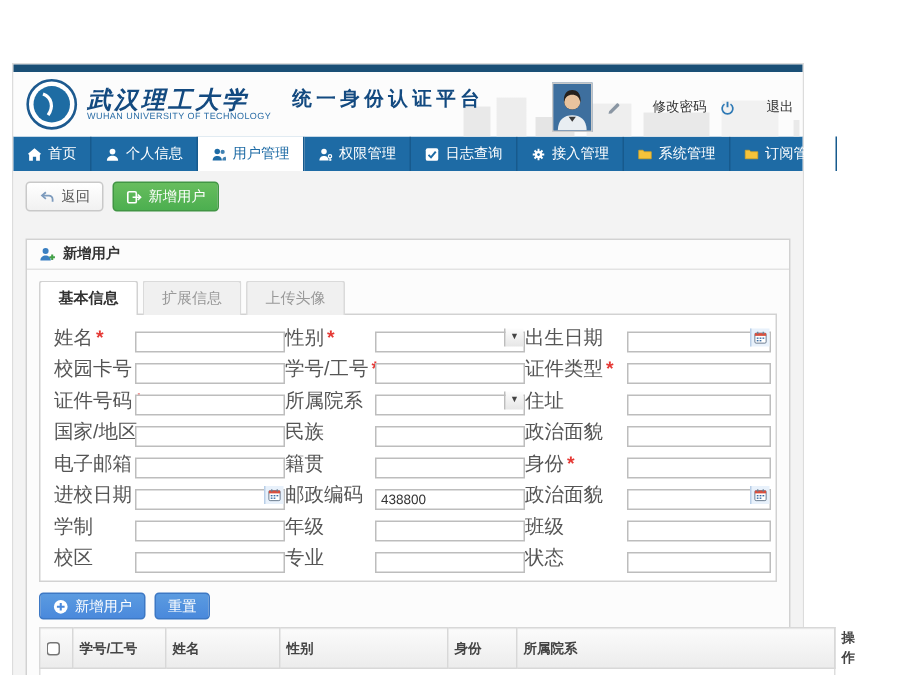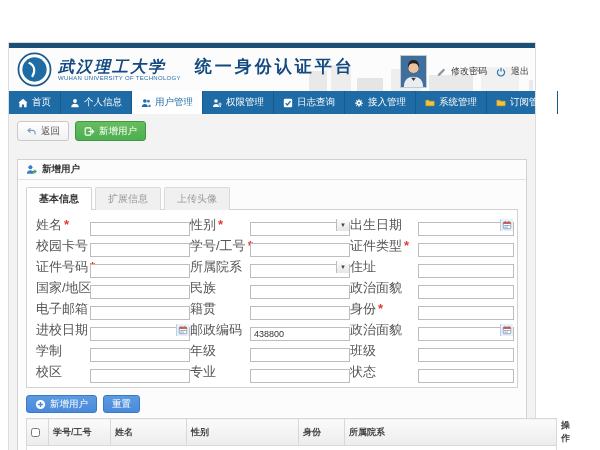--- a/index.html
+++ b/index.html
@@ -11,24 +11,24 @@
   .header{height:43px;background:#fcfcfc;display:flex;align-items:center;padding:0 8px;position:relative}
   .skyline{position:absolute;left:300px;right:2px;bottom:0;height:30px;opacity:.9;pointer-events:none;
     background-image:linear-gradient(#e7e7e7,#e7e7e7),linear-gradient(#ececec,#ececec),linear-gradient(#e3e3e3,#e3e3e3),linear-gradient(#ededed,#ededed),linear-gradient(#e7e7e7,#e7e7e7),linear-gradient(#f0f0f0,#f0f0f0),linear-gradient(#e9e9e9,#e9e9e9);
     background-repeat:no-repeat;
     background-position:0 100%,22px 100%,48px 100%,82px 100%,120px 100%,172px 100%,220px 100%;
     background-size:18px 20px,20px 26px,26px 13px,30px 22px,44px 16px,38px 24px,55px 11px}
   .logo{width:35px;height:35px;margin-right:6px;flex:none;z-index:1}
   .univ{display:flex;flex-direction:column;justify-content:center;margin-right:14px;z-index:1}
   .univ-cn{font-family:"DejaVu Serif","Liberation Serif",serif;font-weight:bold;font-style:italic;font-size:16px;color:#134a80;letter-spacing:2px;line-height:17px}
   .univ-en{font-size:6px;color:#2a6ca5;letter-spacing:.3px;white-space:nowrap}
-  .platform-title{font-size:17px;font-weight:bold;color:#134a80;letter-spacing:3px;margin-top:-7px;z-index:1}
+  .platform-title{font-size:13px;font-weight:bold;color:#134a80;letter-spacing:3px;margin-top:-7px;z-index:1}
   .header-right{position:absolute;right:6px;top:7px;display:flex;align-items:center;gap:9px;z-index:2}
   .avatar{width:27px;height:33px;border:1px solid #c9c9c9;background:#3e6f9e;flex:none}
-  .hlink{display:flex;align-items:center;gap:5px;font-size:9px;color:#333;cursor:pointer;white-space:nowrap}
+  .hlink{display:flex;align-items:center;gap:21px;font-size:9px;color:#333;cursor:pointer;white-space:nowrap}
   
   .nav{height:23px;background:#1e6ba5;display:flex}
   .nav-item{display:flex;align-items:center;gap:4px;padding:0 9px;font-size:9.5px;color:#fff;border-right:1px solid #175a8d;cursor:pointer;white-space:nowrap}
   .nav-item.active{background:#fff;color:#1e6ba5}
   .icon svg{display:block}
   .nav-item .icon svg{width:10px;height:10px}
   
   .content{background:#f3f3f3;padding:7px 8px 5px}
   .toolbar{display:flex;gap:6px;margin-bottom:18px}
   .btn{display:inline-flex;align-items:center;gap:4px;height:20px;padding:0 8px;font-size:9.5px;border-radius:3px;cursor:pointer;white-space:nowrap}

